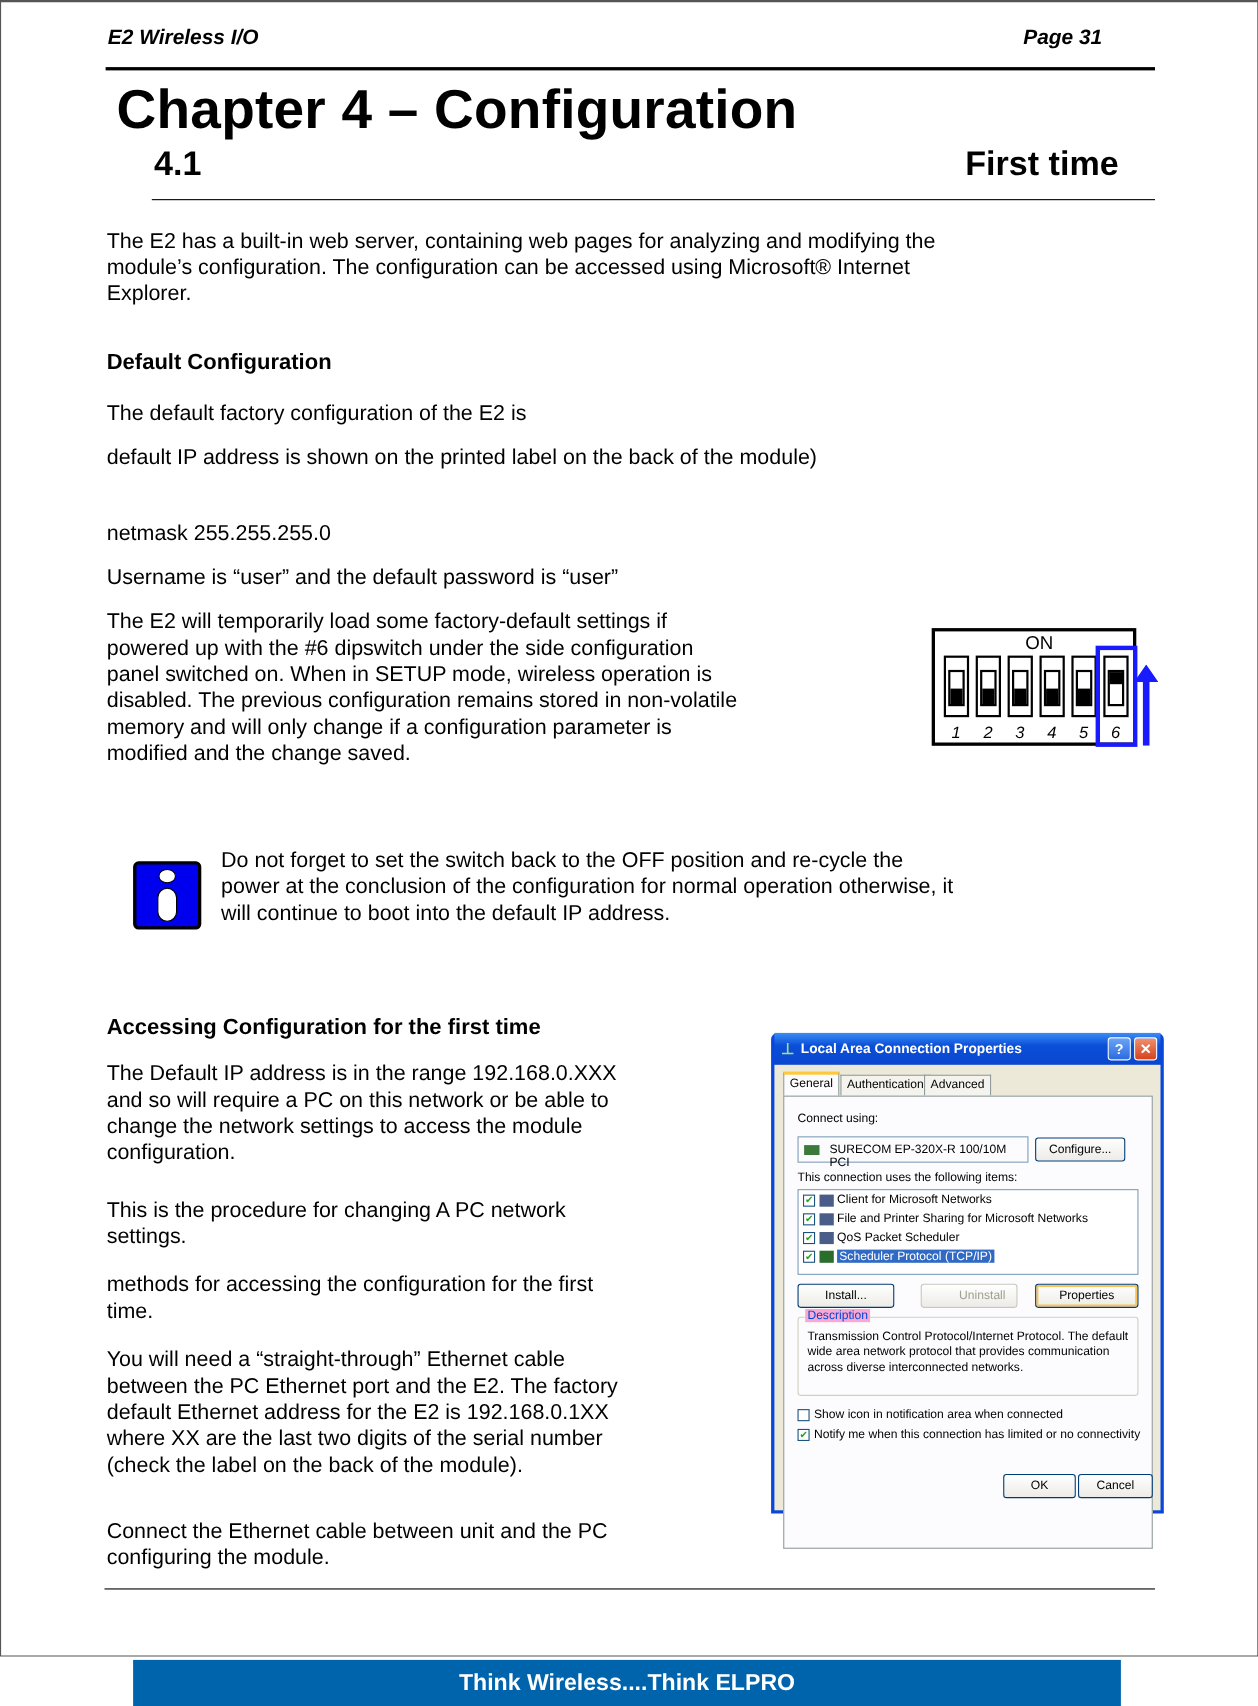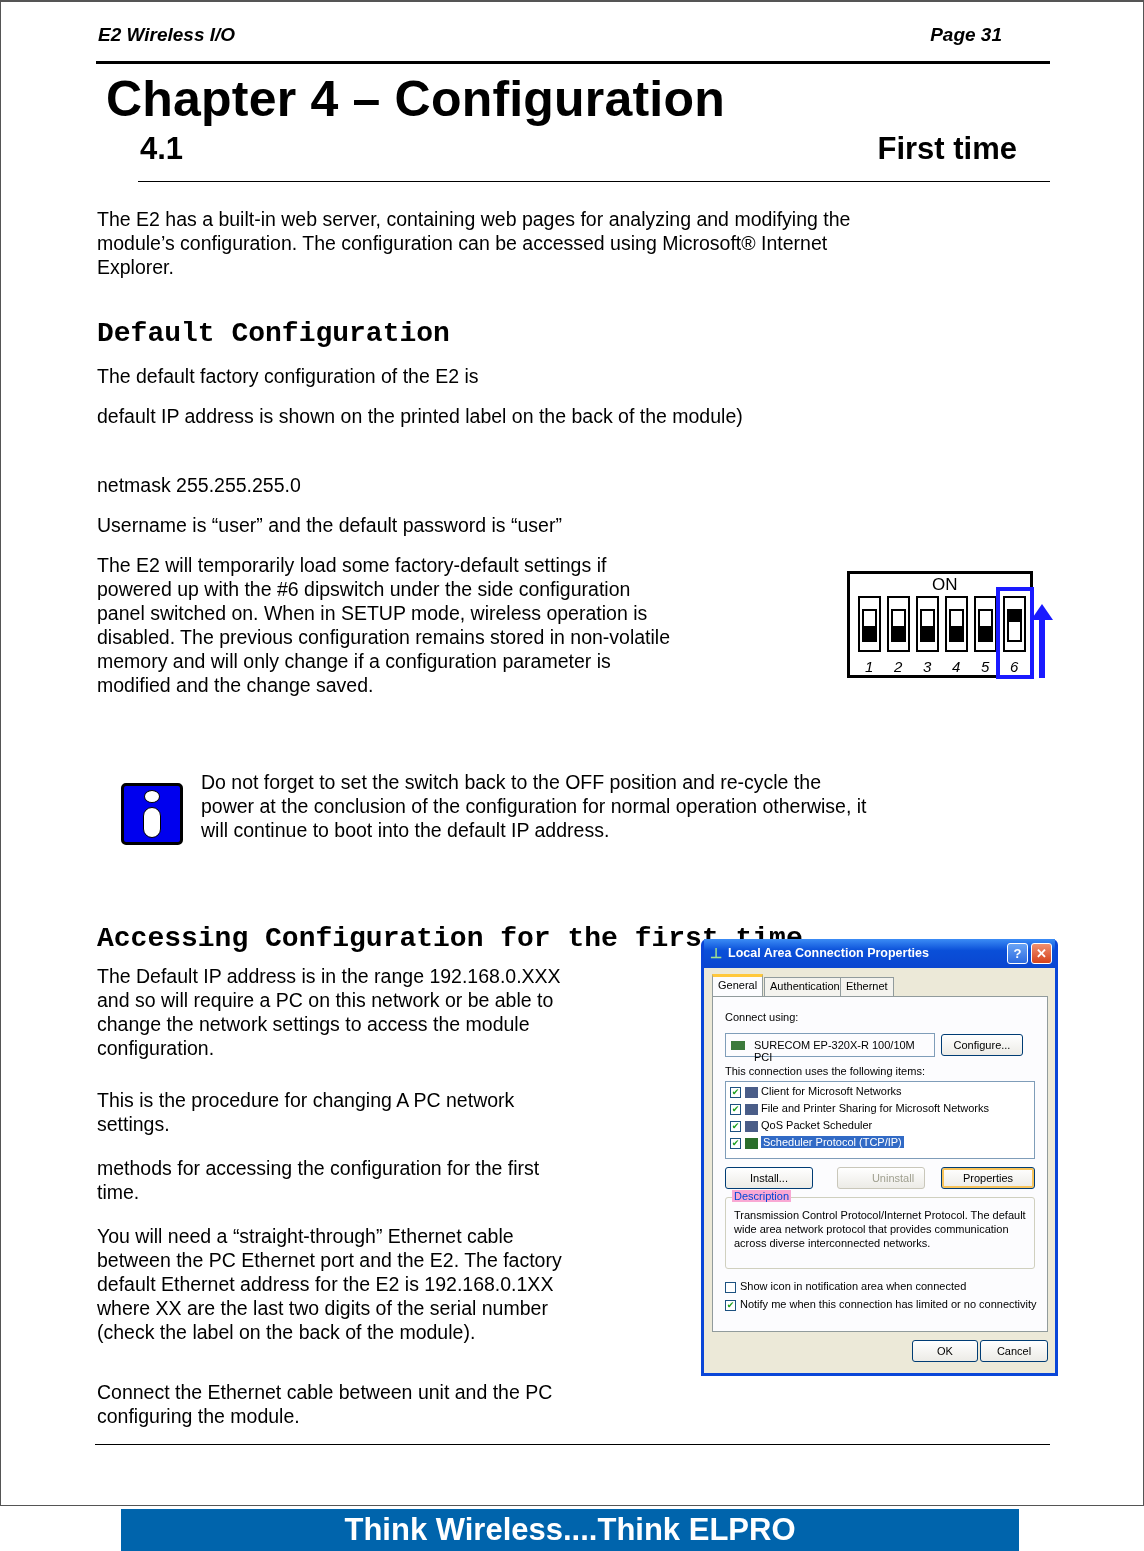--- a/index.html
+++ b/index.html
@@ -25,21 +25,21 @@
     position: absolute; left: 106px; top: 70px; font-size: 50px; font-weight: bold; letter-spacing: 0.2px;
   }
   .section-head {
     position: absolute; left: 138px; top: 129px; width: 912px; height: 53px;
     border-bottom: 1.5px solid #000;
   }
   .section-head .num { position: absolute; left: 2px; top: 2px; font-size: 31px; font-weight: bold; }
   .section-head .title { position: absolute; right: 33px; top: 2px; font-size: 31px; font-weight: bold; }
 
   .p { position: absolute; left: 97px; font-size: 19.5px; line-height: 24px; }
-  .h2 { position: absolute; left: 97px; font-size: 28px; font-weight: bold; font-family: Liberation Mono, monospace; }
+  .h2 { position: absolute; left: 97px; font-size: 20px; font-weight: bold; }
 
   
   .dip {
     position: absolute; left: 847px; top: 571px; width: 186px; height: 107px;
     border: 3px solid #000; background: #fff;
   }
   .dip .on-label { position: absolute; left: 82px; top: 1px; font-size: 17px; }
   .dip .sw {
     position: absolute; top: 22px; width: 23px; height: 56px; border: 2.5px solid #000; background: #fff;
   }
@@ -83,21 +83,21 @@
   .dlg .tb-close { right: 3px; background: linear-gradient(#f09070, #d5431c); }
 
   .dlg .body { position: relative; height: 405px; background: #ece9d8; }
   .dlg .tabs { position: absolute; left: 8px; top: 6px; height: 22px; }
   .dlg .tab {
     position: absolute; top: 3px; height: 19px; font-size: 11px; padding: 2px 5px;
     border: 1px solid #919b9c; border-bottom: none; background: #f4f3ee;
   }
   .dlg .tab.active { top: 0; height: 23px; background: #fcfcfe; border-top: 3px solid #ffc83c; }
   .dlg .panel {
-    position: absolute; left: 8px; top: 28px; width: 336px; height: 336px;
+    position: absolute; left: 8px; top: 28px; width: 336px; height: 412px;
     border: 1px solid #919b9c; background: #fcfcfe;
   }
   .dlg .lbl { position: absolute; font-size: 11px; color: #000; }
   .dlg .adapter-box {
     position: absolute; left: 12px; top: 36px; width: 210px; height: 24px; border: 1px solid #7f9db9; background: #fcfcfe;
   }
   .dlg .adapter-box .nic { position: absolute; left: 5px; top: 7px; width: 14px; height: 9px; background: #3c7a3c; }
   .dlg .adapter-box .name { position: absolute; left: 28px; top: 5px; font-size: 11px; }
   .dlg .btn {
     position: absolute; height: 22px; font-size: 11px; text-align: center; line-height: 20px;
@@ -118,21 +118,21 @@
   .dlg .desc-group {
     position: absolute; left: 12px; top: 200px; width: 310px; height: 72px; border: 1px solid #d0d0bf; border-radius: 3px;
   }
   .dlg .desc-group .legend { position: absolute; left: 6px; top: -8px; background: #f9a8d4; padding: 0 2px; font-size: 11px; color: #0046d5; }
   .dlg .desc-group .txt { position: absolute; left: 8px; top: 10px; width: 294px; font-size: 11px; line-height: 14px; }
   .dlg .opt { position: absolute; left: 12px; font-size: 11px; }
 
   
   .banner {
     position: absolute; left: 121px; top: 1509px; width: 898px; height: 42px; background: #0064ac;
-    color: #fff; font-size: 31px; font-weight: bold; text-align: center; line-height: 42px;
+    color: #fff; font-size: 21px; font-weight: bold; text-align: center; line-height: 42px;
   }
   .bottom-rule { position: absolute; left: 95px; top: 1444px; width: 955px; height: 0; border-top: 1.5px solid #000; }
 </style>
 </head>
 <body>
 
 <div class="page-frame"></div>
 
 <div class="running-header">
   <span class="left">E2 Wireless I/O</span>
@@ -257,21 +257,21 @@
   <div class="titlebar">
     <span class="t-icon">⊥</span>
     <span class="t-text">Local Area Connection Properties</span>
     <span class="tb-btn tb-help">?</span>
     <span class="tb-btn tb-close">✕</span>
   </div>
   <div class="body">
     <div class="tabs">
       <span class="tab active" style="left:0;">General</span>
       <span class="tab" style="left:52px;">Authentication</span>
-      <span class="tab" style="left:128px;">Ethernet</span>
+      <span class="tab" style="left:128px;">Advanced</span>
     </div>
     <div class="panel">
       <span class="lbl" style="left:12px; top:14px;">Connect using:</span>
       <div class="adapter-box">
         <span class="nic"></span>
         <span class="name">SURECOM EP-320X-R 100/10M PCI</span>
       </div>
       <span class="btn" style="left:228px; top:37px; width:82px;">Configure...</span>
       <span class="lbl" style="left:12px; top:68px;">This connection uses the following items:</span>
       <div class="items-box">

